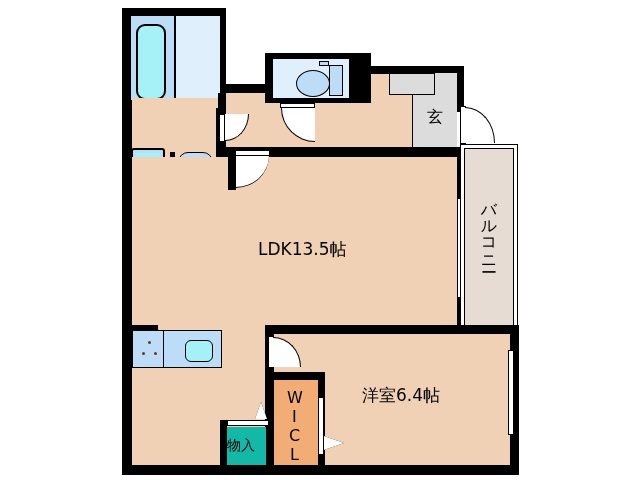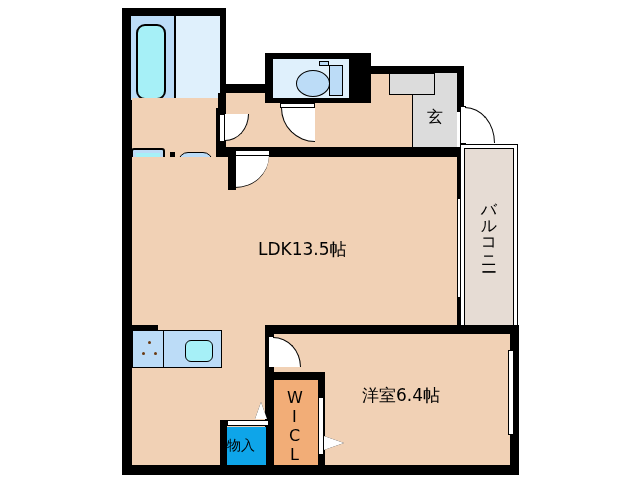--- a/index.html
+++ b/index.html
@@ -105,15 +105,15 @@
   <div class="label" style="left:18px;top:27px;font-size:16px;">I</div>
   <div class="label" style="left:15px;top:46px;font-size:16px;">C</div>
   <div class="label" style="left:16px;top:65px;font-size:16px;">L</div>
 </div>
 <div class="abs" style="left:318px;top:397px;width:6px;height:58px;background:#fff;border:1px solid #000;"></div>
 <div class="abs" style="left:324px;top:436px;width:0;height:0;border-top:7px solid transparent;border-bottom:7px solid transparent;border-left:20px solid #fff;filter:drop-shadow(0 0 0.6px #000);"></div>
 
 <div class="wall" style="left:220px;top:420px;width:7px;height:52px;"></div>
 <div class="abs" style="left:227px;top:420px;width:42px;height:6px;background:#fff;border:1px solid #000;"></div>
 <div class="abs" style="left:255px;top:402px;width:0;height:0;border-left:6px solid transparent;border-right:6px solid transparent;border-bottom:17px solid #fff;filter:drop-shadow(0 0 0.6px #000);"></div>
-<div class="abs" style="left:227px;top:427px;width:39px;height:38px;background:#0ea5e9;">
+<div class="abs" style="left:227px;top:427px;width:39px;height:38px;background:#14b8a6;">
   <div class="label" style="left:0;top:10px;font-size:14px;">物入</div>
 </div>
 
 </body></html>

